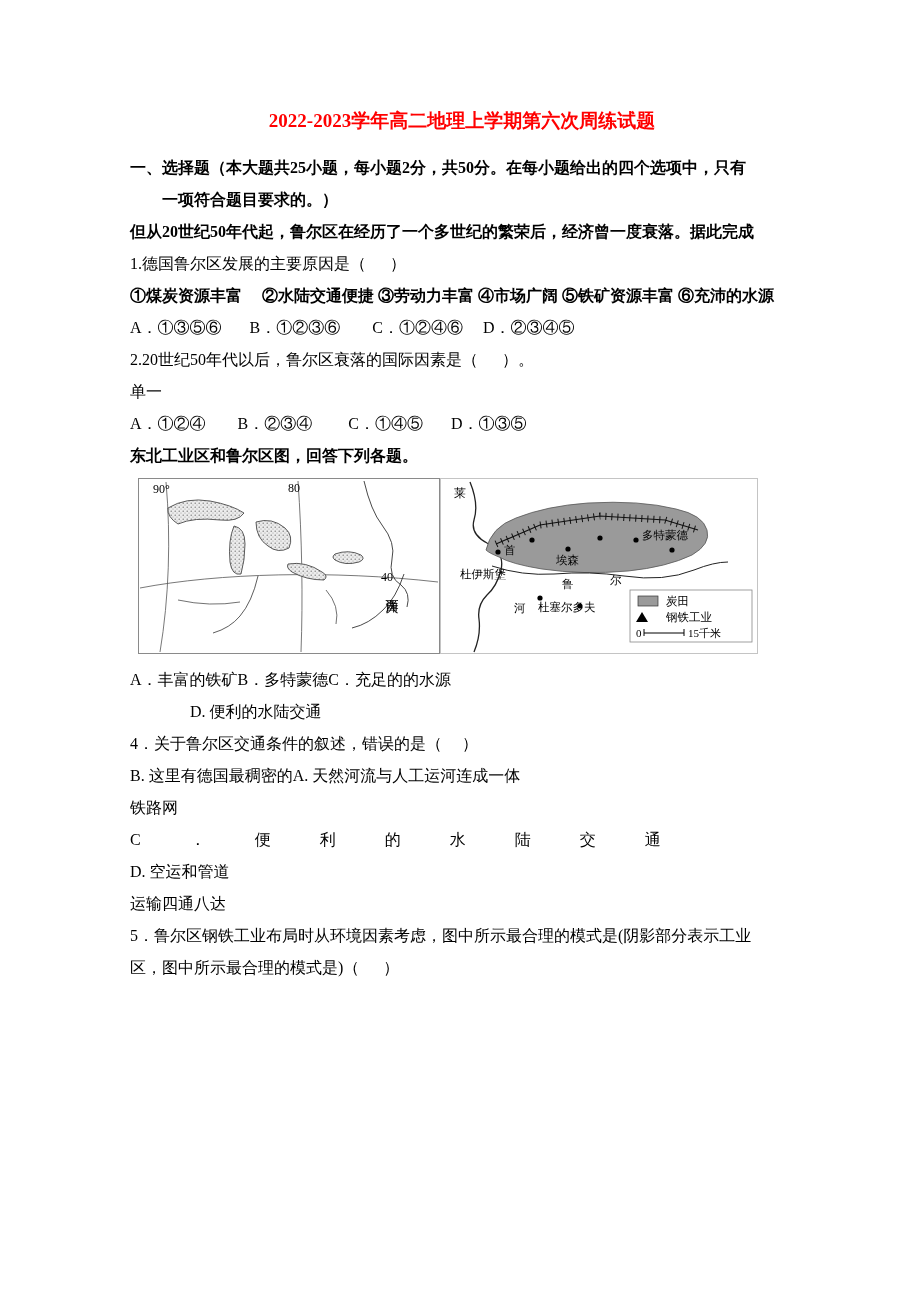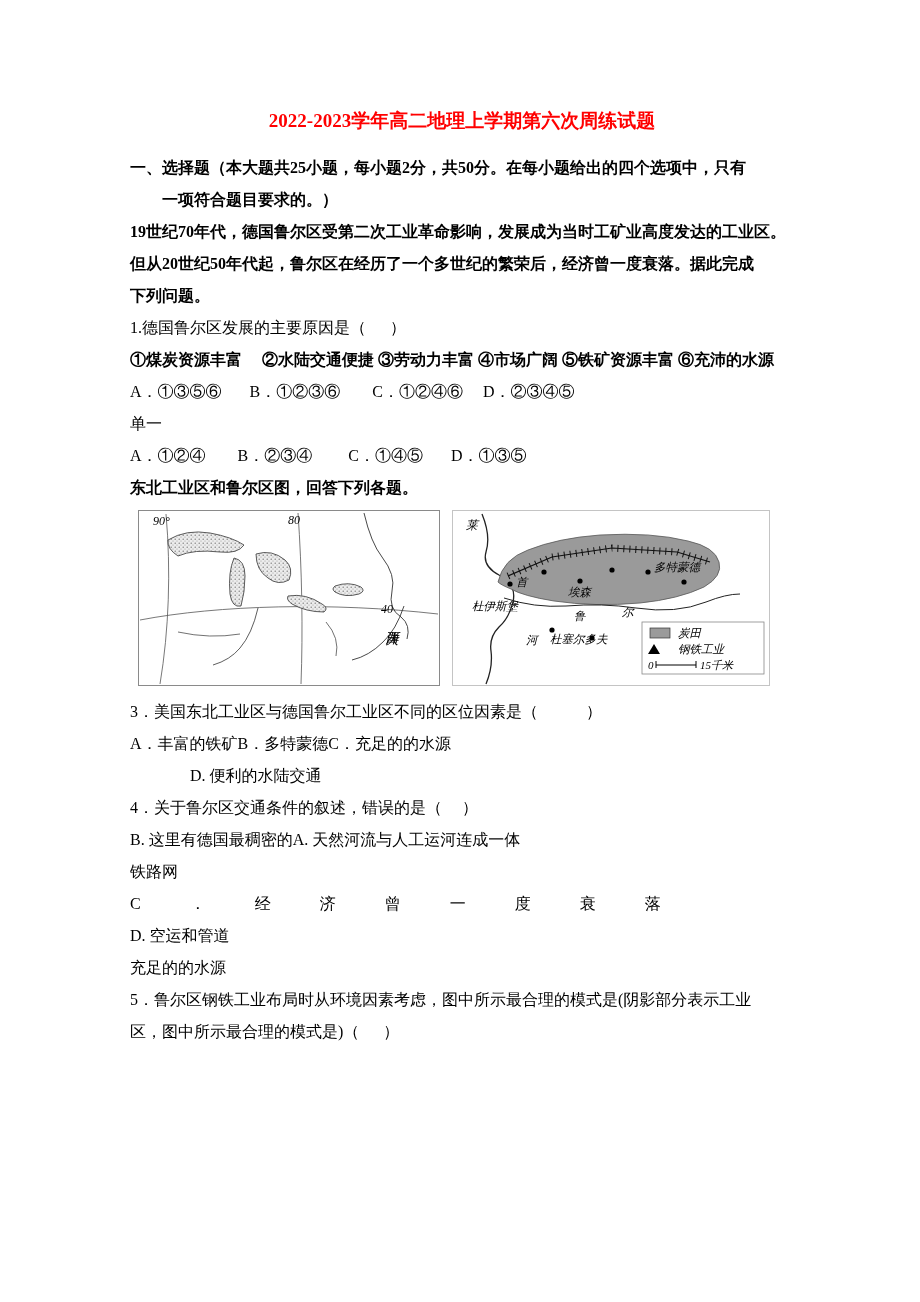--- a/index.html
+++ b/index.html
@@ -22,42 +22,41 @@
     color: #ff0000;
     line-height: 30px;
   }
   .line { line-height: 32px; white-space: pre-wrap; }
   .bold { font-weight: bold; }
   .indent2 { padding-left: 32px; }
   .indent4 { padding-left: 60px; }
   .row-between { display: flex; justify-content: flex-start; line-height: 32px; }
   .right { }
   .spread { letter-spacing: 49px; white-space: nowrap; }
-  .maps { display: flex; gap: 12px; margin: 6px 0 10px 8px; font-style: italic; }
+  .maps { display: flex; margin: 6px 0 10px 8px; }
   .map { background: #fff; }
   .map text { font-family: "Liberation Serif", "DejaVu Serif", serif; fill: #000; }
 </style>
 </head>
 <body>
 
 <div class="page">
 
   <h1 class="title">2022-2023学年高二地理上学期第六次周练试题</h1>
 
   <div class="line bold">一、选择题（本大题共25小题，每小题2分，共50分。在每小题给出的四个选项中，只有</div>
   <div class="line bold indent2">一项符合题目要求的。）</div>
 
-  <div class="line bold">19世纪70年代，德国鲁尔区受第二次工业革命影响，发展成为当时工矿业高度发达的工业区。</div>
   <div class="line bold">但从20世纪50年代起，鲁尔区在经历了一个多世纪的繁荣后，经济曾一度衰落。据此完成</div>
-  <div class="line bold">下列问题。</div>
 
   <div class="line">1.德国鲁尔区发展的主要原因是（      ）</div>
   <div class="line bold">①煤炭资源丰富　 ②水陆交通便捷 ③劳动力丰富 ④市场广阔 ⑤铁矿资源丰富 ⑥充沛的水源</div>
   <div class="line">A．①③⑤⑥       B．①②③⑥        C．①②④⑥     D．②③④⑤</div>
 
+  <div class="line">2.20世纪50年代以后，鲁尔区衰落的国际因素是（      ）。</div>
   <div class="line">单一</div>
   <div class="line">A．①②④        B．②③④         C．①④⑤       D．①③⑤</div>
 
   <div class="line bold">东北工业区和鲁尔区图，回答下列各题。</div>
 
   <div class="maps">
 
     <svg class="map" width="302" height="176" viewBox="0 0 302 176" xmlns="http://www.w3.org/2000/svg">
       <defs>
         <pattern id="lakedots" width="4" height="4" patternUnits="userSpaceOnUse">
@@ -140,34 +139,33 @@
         <g stroke="#000" stroke-width="1">
           <line x1="204" y1="155" x2="244" y2="155"></line>
           <line x1="204" y1="151" x2="204" y2="158"></line>
           <line x1="244" y1="151" x2="244" y2="158"></line>
         </g>
         <text x="248" y="159" font-size="11">15千米</text>
       </g>
     </svg>
   </div>
 
-  <div class="line">3．美国东北工业区与德国鲁尔工业区不同的区位因素是（            ）</div>
   <div class="row-between">
     <span>A．丰富的铁矿</span>
     <span>B．多特蒙德</span>
     <span>C．充足的的水源</span>
   </div>
   <div class="line indent4">D. 便利的水陆交通</div>
 
   <div class="line">4．关于鲁尔区交通条件的叙述，错误的是（     ）</div>
   <div class="row-between">
     <span>B. 这里有德国最稠密的</span>
     <span>A. 天然河流与人工运河连成一体</span>
   </div>
   <div class="line">铁路网</div>
-  <div class="line spread">C．经济曾一度衰落</div>
+  <div class="line spread">C．便利的水陆交通</div>
   <div class="line right">D. 空运和管道</div>
-  <div class="line">充足的的水源</div>
+  <div class="line">运输四通八达</div>
 
   <div class="line">5．鲁尔区钢铁工业布局时从环境因素考虑，图中所示最合理的模式是(阴影部分表示工业</div>
   <div class="line">区，图中所示最合理的模式是)（      ）</div>
 
 </div>
 
 </body></html>

